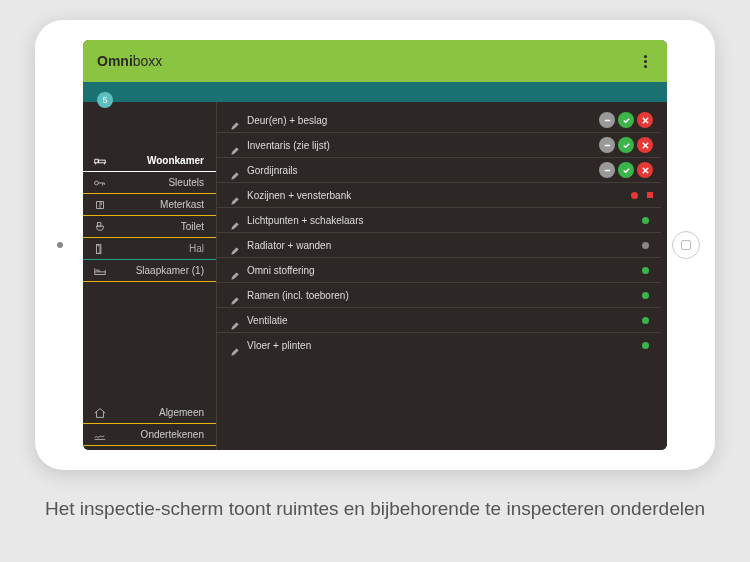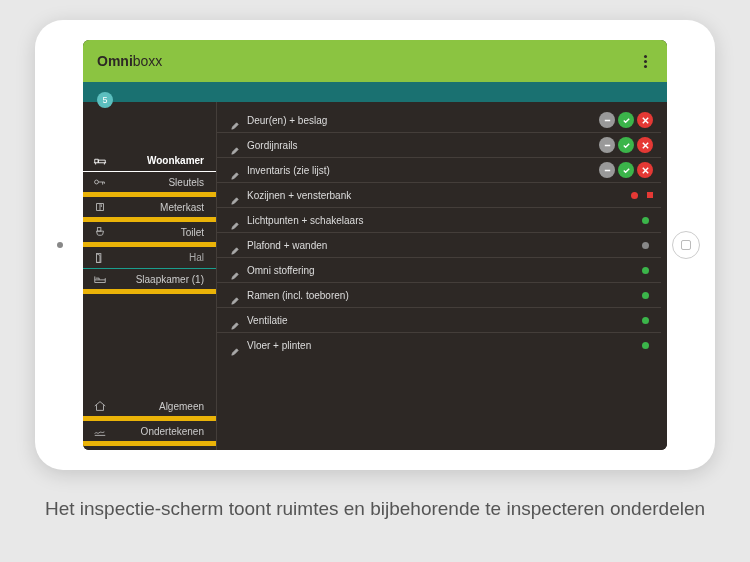--- a/index.html
+++ b/index.html
@@ -116,21 +116,21 @@
       padding: 10px 0 4px;
       font-size: 10px;
       color: #ccc;
     }
     .sidebar-spacer { flex: 1; }
     .sidebar-item {
       display: flex;
       align-items: center;
       padding: 4px 12px 4px 10px;
       gap: 10px;
-      border-bottom: 5px solid #eab308;
+      border-bottom: 1px solid #eab308;
       justify-content: space-between;
       min-height: 22px;
     }
     .sidebar-item.active {
       color: #fff;
       font-weight: 700;
       border-bottom: 1.5px solid #fff;
     }
     .sidebar-item.hal {
       border-bottom: 1.5px solid #1a9e8e;
@@ -313,47 +313,47 @@
                   <path d="M2 2 L8 8 M8 2 L2 8" stroke="#fff" stroke-width="1.6"></path>
                 </svg>
               </div>
     </div>
   </div>
           <div class="list-item">
     <div class="edit-icon"><svg viewBox="0 0 10 10">
                 <path d="M1 9 L2 6 L7 1 L9 3 L4 8 Z" fill="#aaa"></path>
               </svg></div>
     <div class="item-text">
+      <span class="item-label">Inventaris (zie lijst)</span>
+
+    </div>
+    <div class="actions">
+      <div class="action-btn btn-skip">
+                <svg viewBox="0 0 10 10">
+                  <path d="M2 5 L8 5" stroke="#fff" stroke-width="1.6"></path>
+                </svg>
+              </div>
+      <div class="action-btn btn-ok">
+                <svg viewBox="0 0 10 10">
+                  <path d="M2 5 L4 7 L8 3" stroke="#fff" stroke-width="1.6" fill="none"></path>
+                </svg>
+              </div>
+      <div class="action-btn btn-bad">
+                <svg viewBox="0 0 10 10">
+                  <path d="M2 2 L8 8 M8 2 L2 8" stroke="#fff" stroke-width="1.6"></path>
+                </svg>
+              </div>
+    </div>
+  </div>
+          <div class="list-item">
+    <div class="edit-icon"><svg viewBox="0 0 10 10">
+                <path d="M1 9 L2 6 L7 1 L9 3 L4 8 Z" fill="#aaa"></path>
+              </svg></div>
+    <div class="item-text">
       <span class="item-label">Gordijnrails</span>
-
-    </div>
-    <div class="actions">
-      <div class="action-btn btn-skip">
-                <svg viewBox="0 0 10 10">
-                  <path d="M2 5 L8 5" stroke="#fff" stroke-width="1.6"></path>
-                </svg>
-              </div>
-      <div class="action-btn btn-ok">
-                <svg viewBox="0 0 10 10">
-                  <path d="M2 5 L4 7 L8 3" stroke="#fff" stroke-width="1.6" fill="none"></path>
-                </svg>
-              </div>
-      <div class="action-btn btn-bad">
-                <svg viewBox="0 0 10 10">
-                  <path d="M2 2 L8 8 M8 2 L2 8" stroke="#fff" stroke-width="1.6"></path>
-                </svg>
-              </div>
-    </div>
-  </div>
-          <div class="list-item">
-    <div class="edit-icon"><svg viewBox="0 0 10 10">
-                <path d="M1 9 L2 6 L7 1 L9 3 L4 8 Z" fill="#aaa"></path>
-              </svg></div>
-    <div class="item-text">
-      <span class="item-label">Inventaris (zie lijst)</span>
 
     </div>
     <div class="actions">
       <div class="action-btn btn-skip">
                 <svg viewBox="0 0 10 10">
                   <path d="M2 5 L8 5" stroke="#fff" stroke-width="1.6"></path>
                 </svg>
               </div>
       <div class="action-btn btn-ok">
                 <svg viewBox="0 0 10 10">
@@ -390,21 +390,21 @@
     </div>
     <div class="actions">
               <div class="status-dot dot-green"></div>
             </div>
   </div>
           <div class="list-item">
     <div class="edit-icon"><svg viewBox="0 0 10 10">
                 <path d="M1 9 L2 6 L7 1 L9 3 L4 8 Z" fill="#aaa"></path>
               </svg></div>
     <div class="item-text">
-      <span class="item-label">Plafond + wanden</span>
+      <span class="item-label">Radiator + wanden</span>
 
     </div>
     <div class="actions">
               <div class="status-dot dot-grey"></div>
             </div>
   </div>
           <div class="list-item">
     <div class="edit-icon"><svg viewBox="0 0 10 10">
                 <path d="M1 9 L2 6 L7 1 L9 3 L4 8 Z" fill="#aaa"></path>
               </svg></div>

